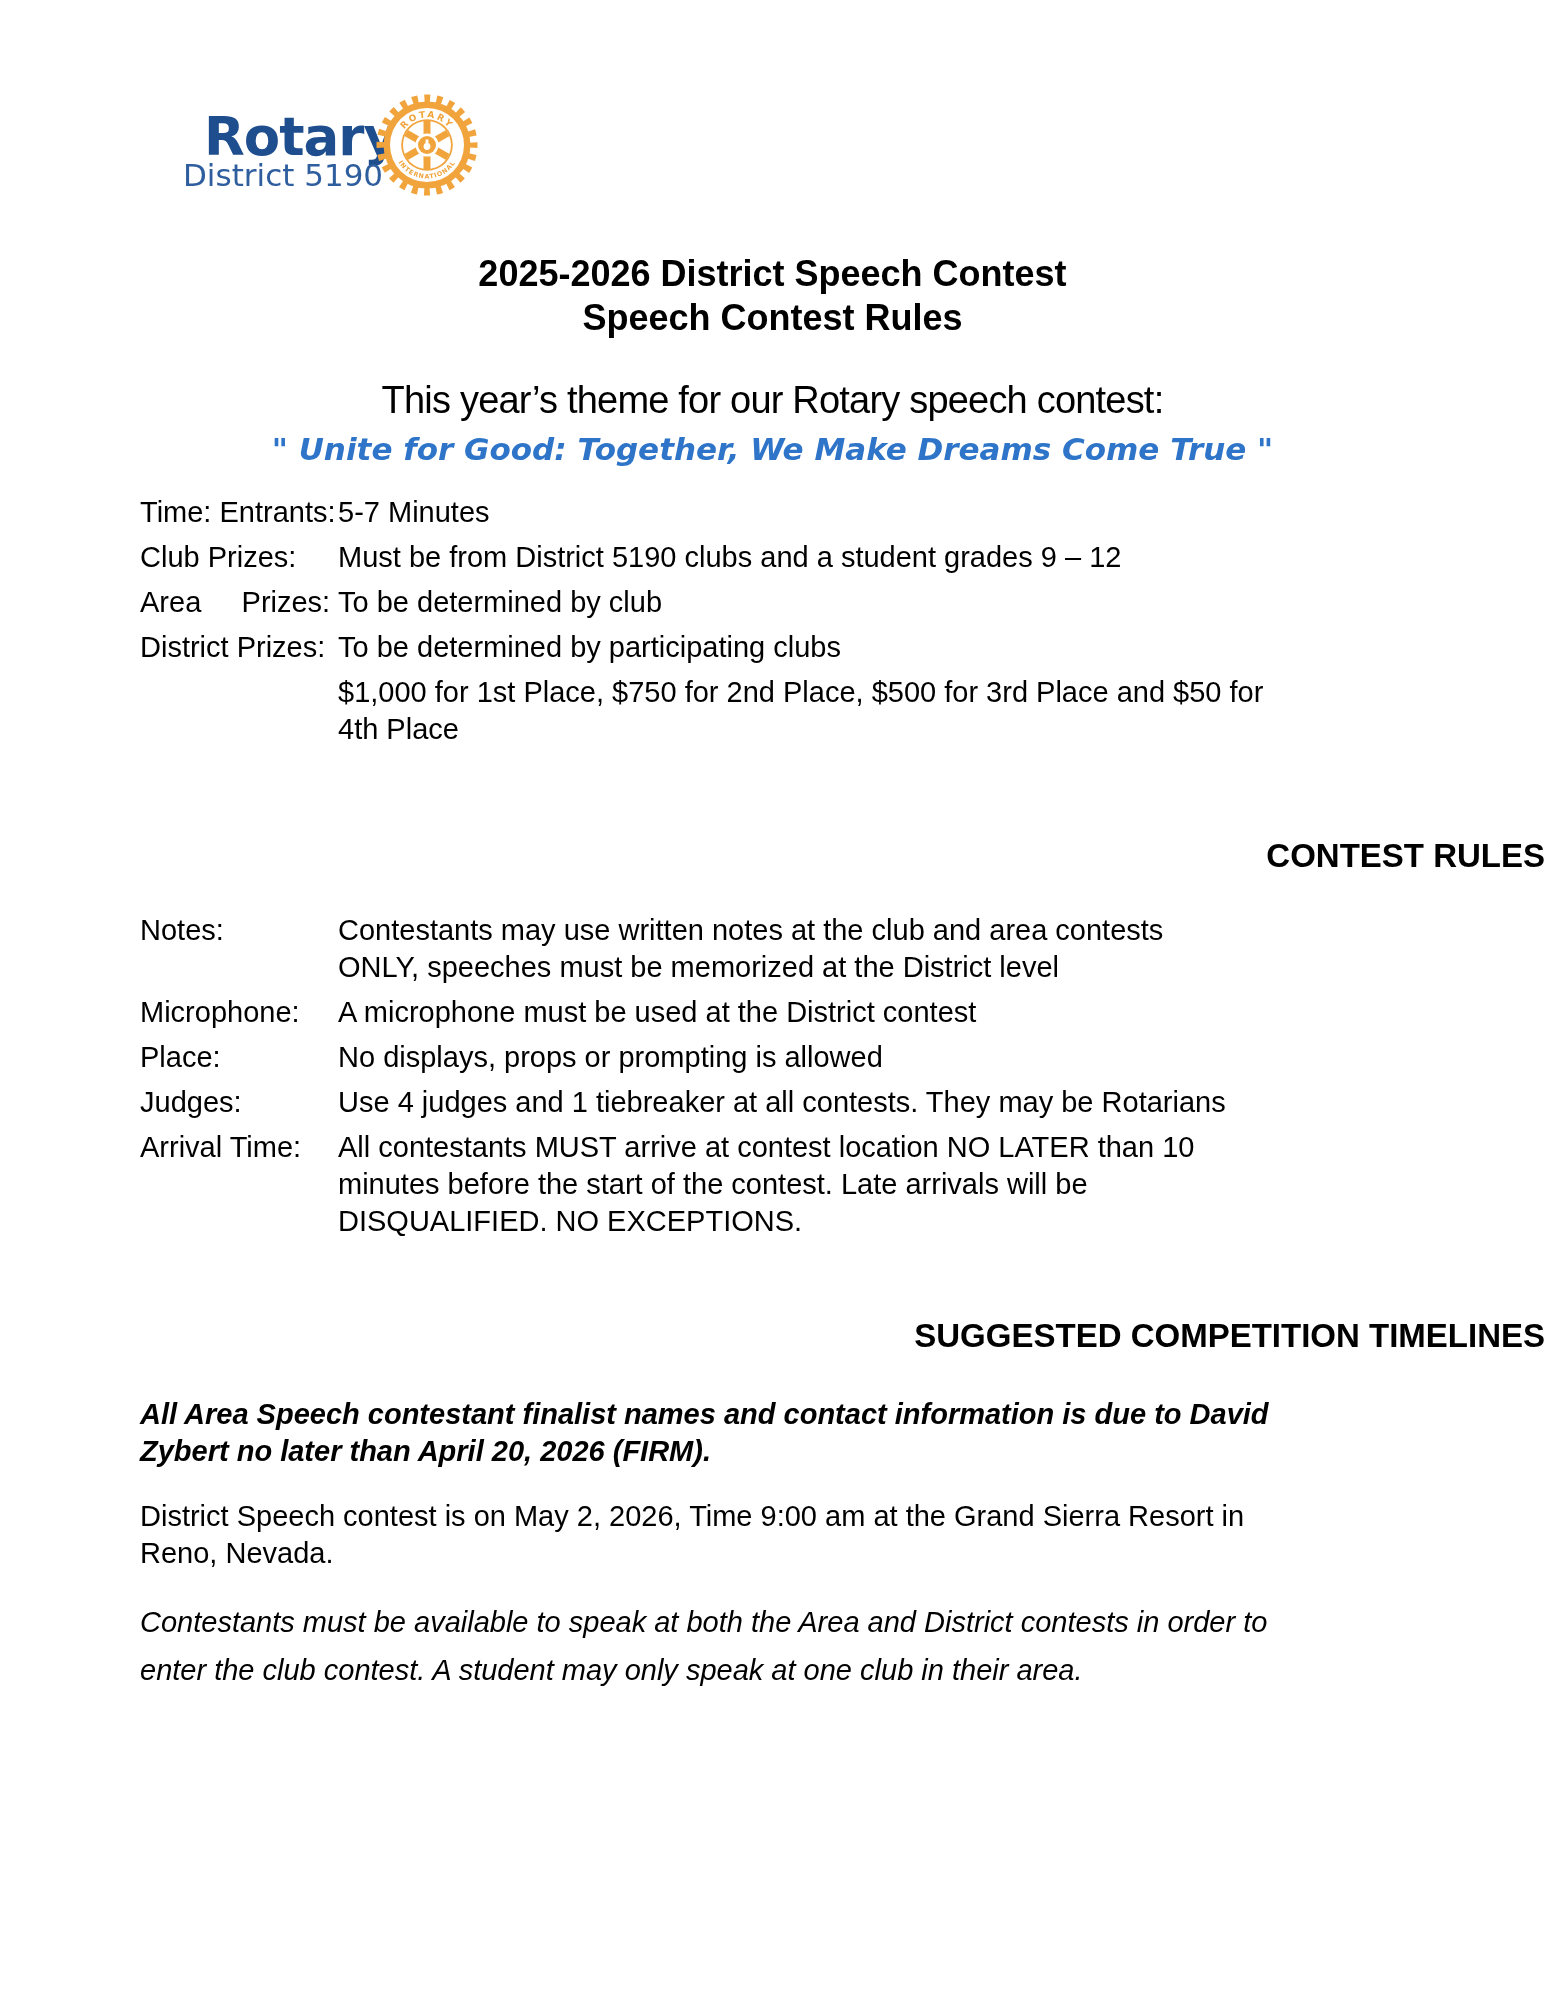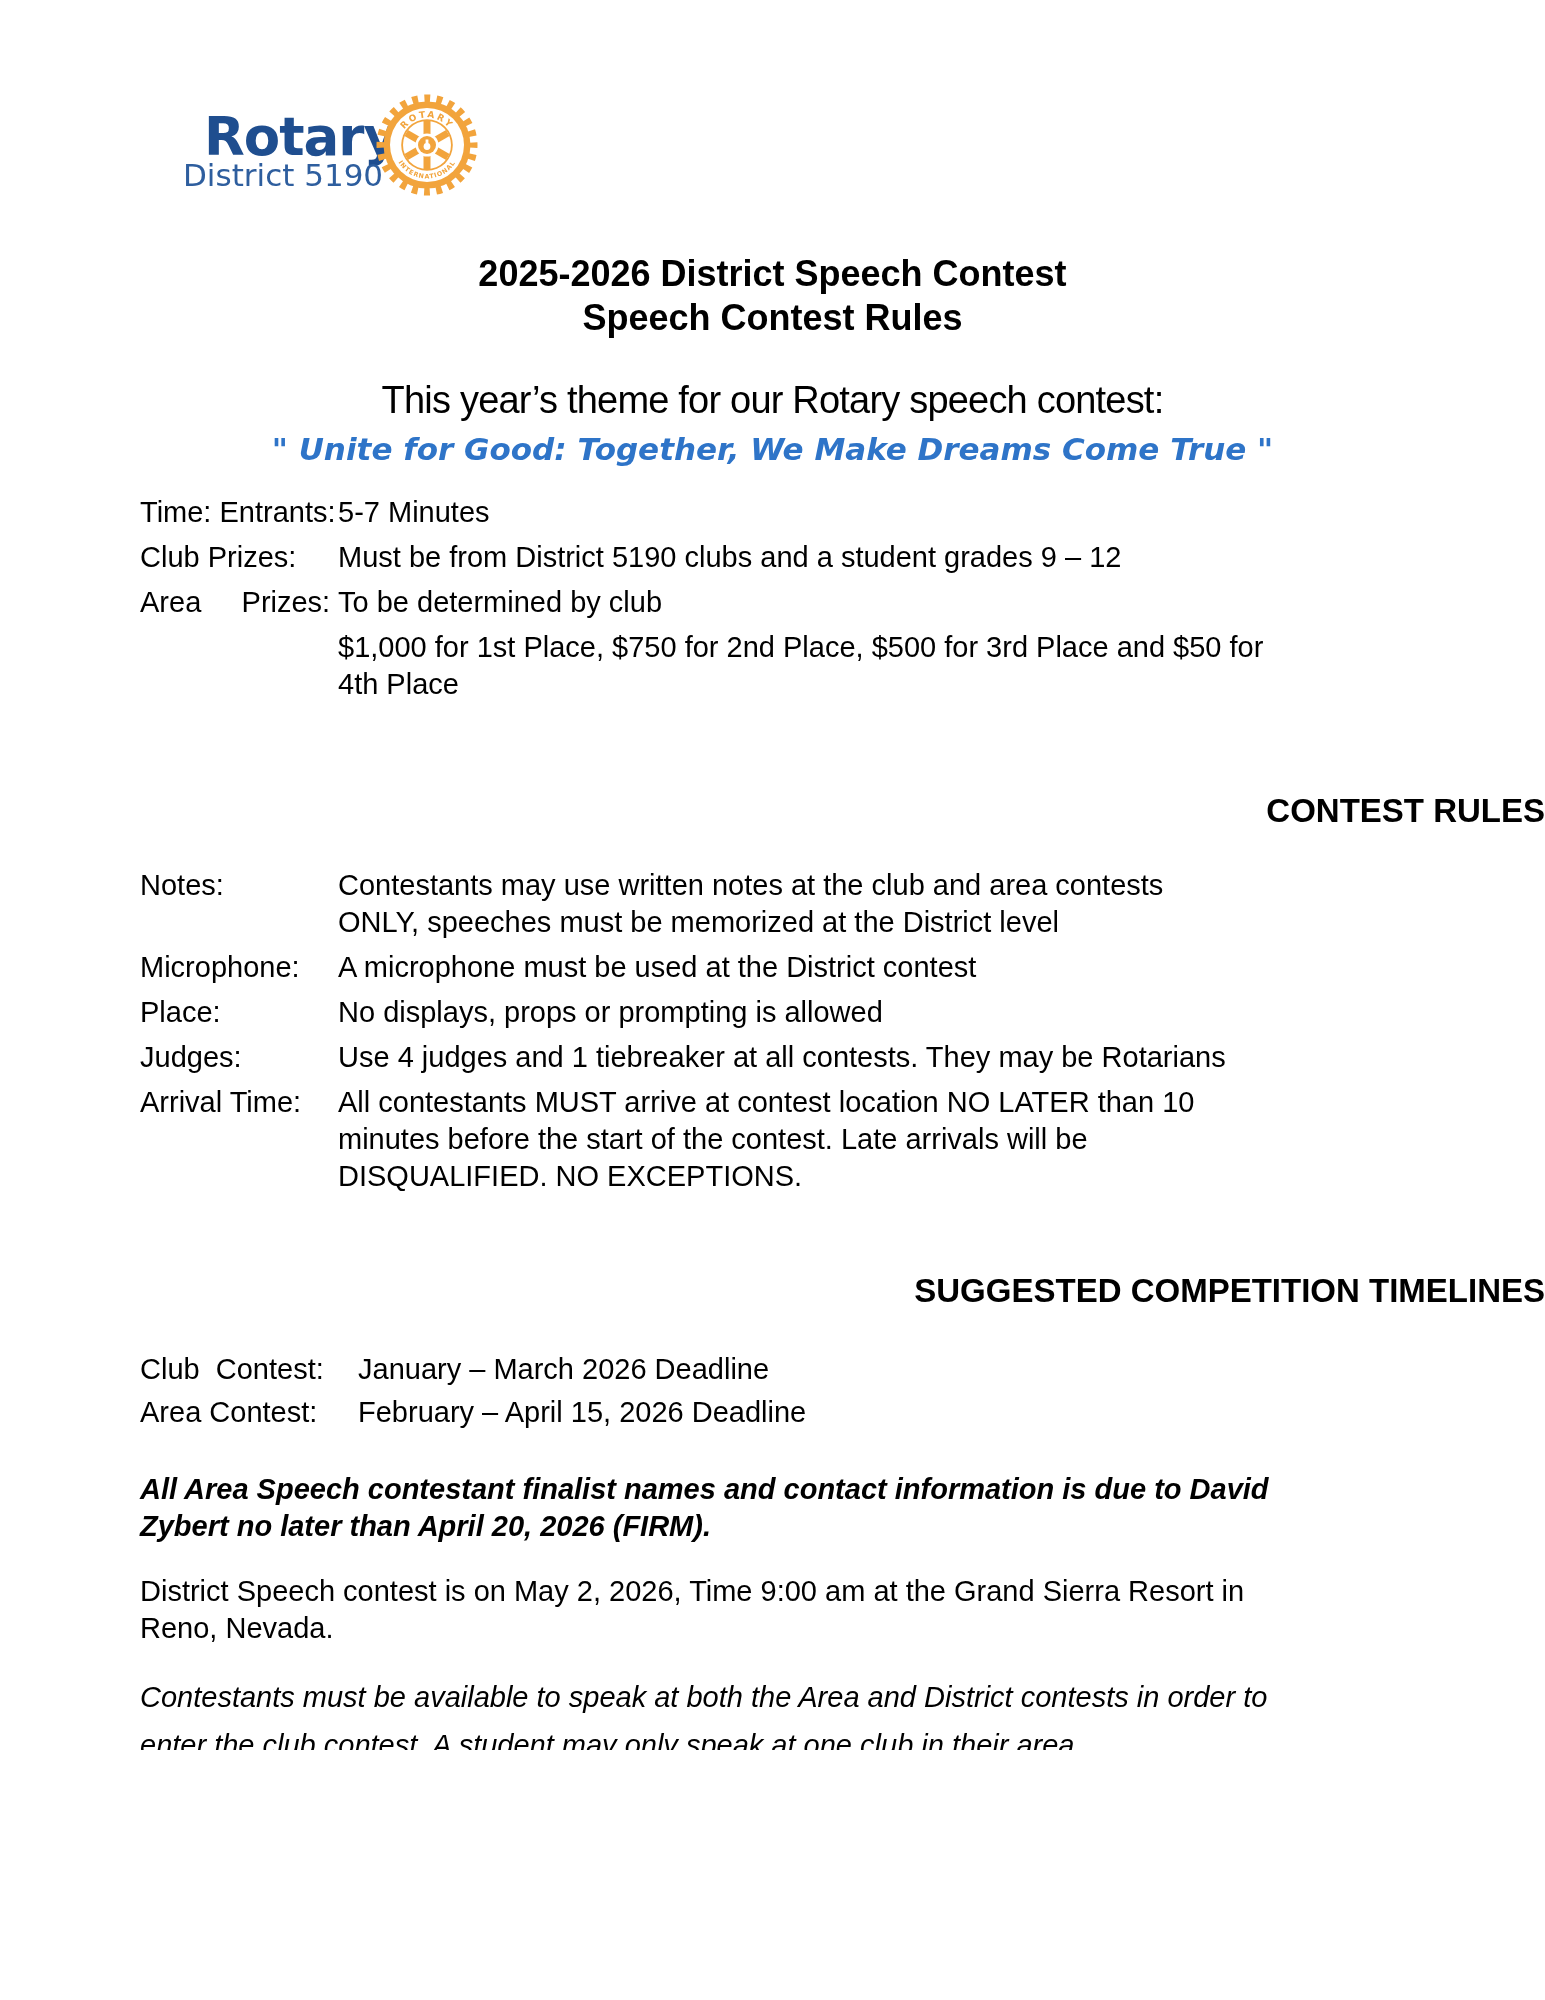--- a/index.html
+++ b/index.html
@@ -140,20 +140,24 @@
     </div>
     <div class="kv-row">
       <div class="kv-label">Club Prizes:</div>
       <div class="kv-value">Must be from District 5190 clubs and a student grades 9 – 12</div>
     </div>
     <div class="kv-row">
       <div class="kv-label">Area&nbsp;&nbsp;&nbsp;&nbsp;&nbsp;Prizes:</div>
       <div class="kv-value">To be determined by club</div>
     </div>
     <div class="kv-row">
+      <div class="kv-label">District Prizes:</div>
+      <div class="kv-value">To be determined by participating clubs</div>
+    </div>
+    <div class="kv-row">
       <div class="kv-label"></div>
       <div class="kv-value">$1,000 for 1st Place, $750 for 2nd Place, $500 for 3rd Place and $50 for
 4th Place</div>
     </div>
   </div>
 
   <h2 class="section-heading h-rules">CONTEST RULES</h2>
 
   <div class="kv-table rules">
     <div class="kv-row">
@@ -176,30 +180,20 @@
     <div class="kv-row">
       <div class="kv-label">Arrival Time:</div>
       <div class="kv-value">All contestants MUST arrive at contest location NO LATER than 10
 minutes before the start of the contest. Late arrivals will be
 DISQUALIFIED. NO EXCEPTIONS.</div>
     </div>
   </div>
 
   <h2 class="section-heading h-timelines">SUGGESTED COMPETITION TIMELINES</h2>
 
-  <div class="kv-table timelines">
-    <div class="kv-row">
-      <div class="kv-label">Club&nbsp;&nbsp;Contest:</div>
-      <div class="kv-value">January – March 2026 Deadline</div>
-    </div>
-    <div class="kv-row">
-      <div class="kv-label">Area Contest:</div>
-      <div class="kv-value">February – April 15, 2026 Deadline</div>
-    </div>
-  </div>
 
   <p class="para emphasis">All Area Speech contestant finalist names and contact information is due to David
 Zybert no later than April 20, 2026 (FIRM).</p>
   <p class="para">District Speech contest is on May 2, 2026, Time 9:00 am at the Grand Sierra Resort in
 Reno, Nevada.</p>
   <p class="para loose">Contestants must be available to speak at both the Area and District contests in order to
 enter the club contest. A student may only speak at one club in their area.</p>
 
 </div>
 

